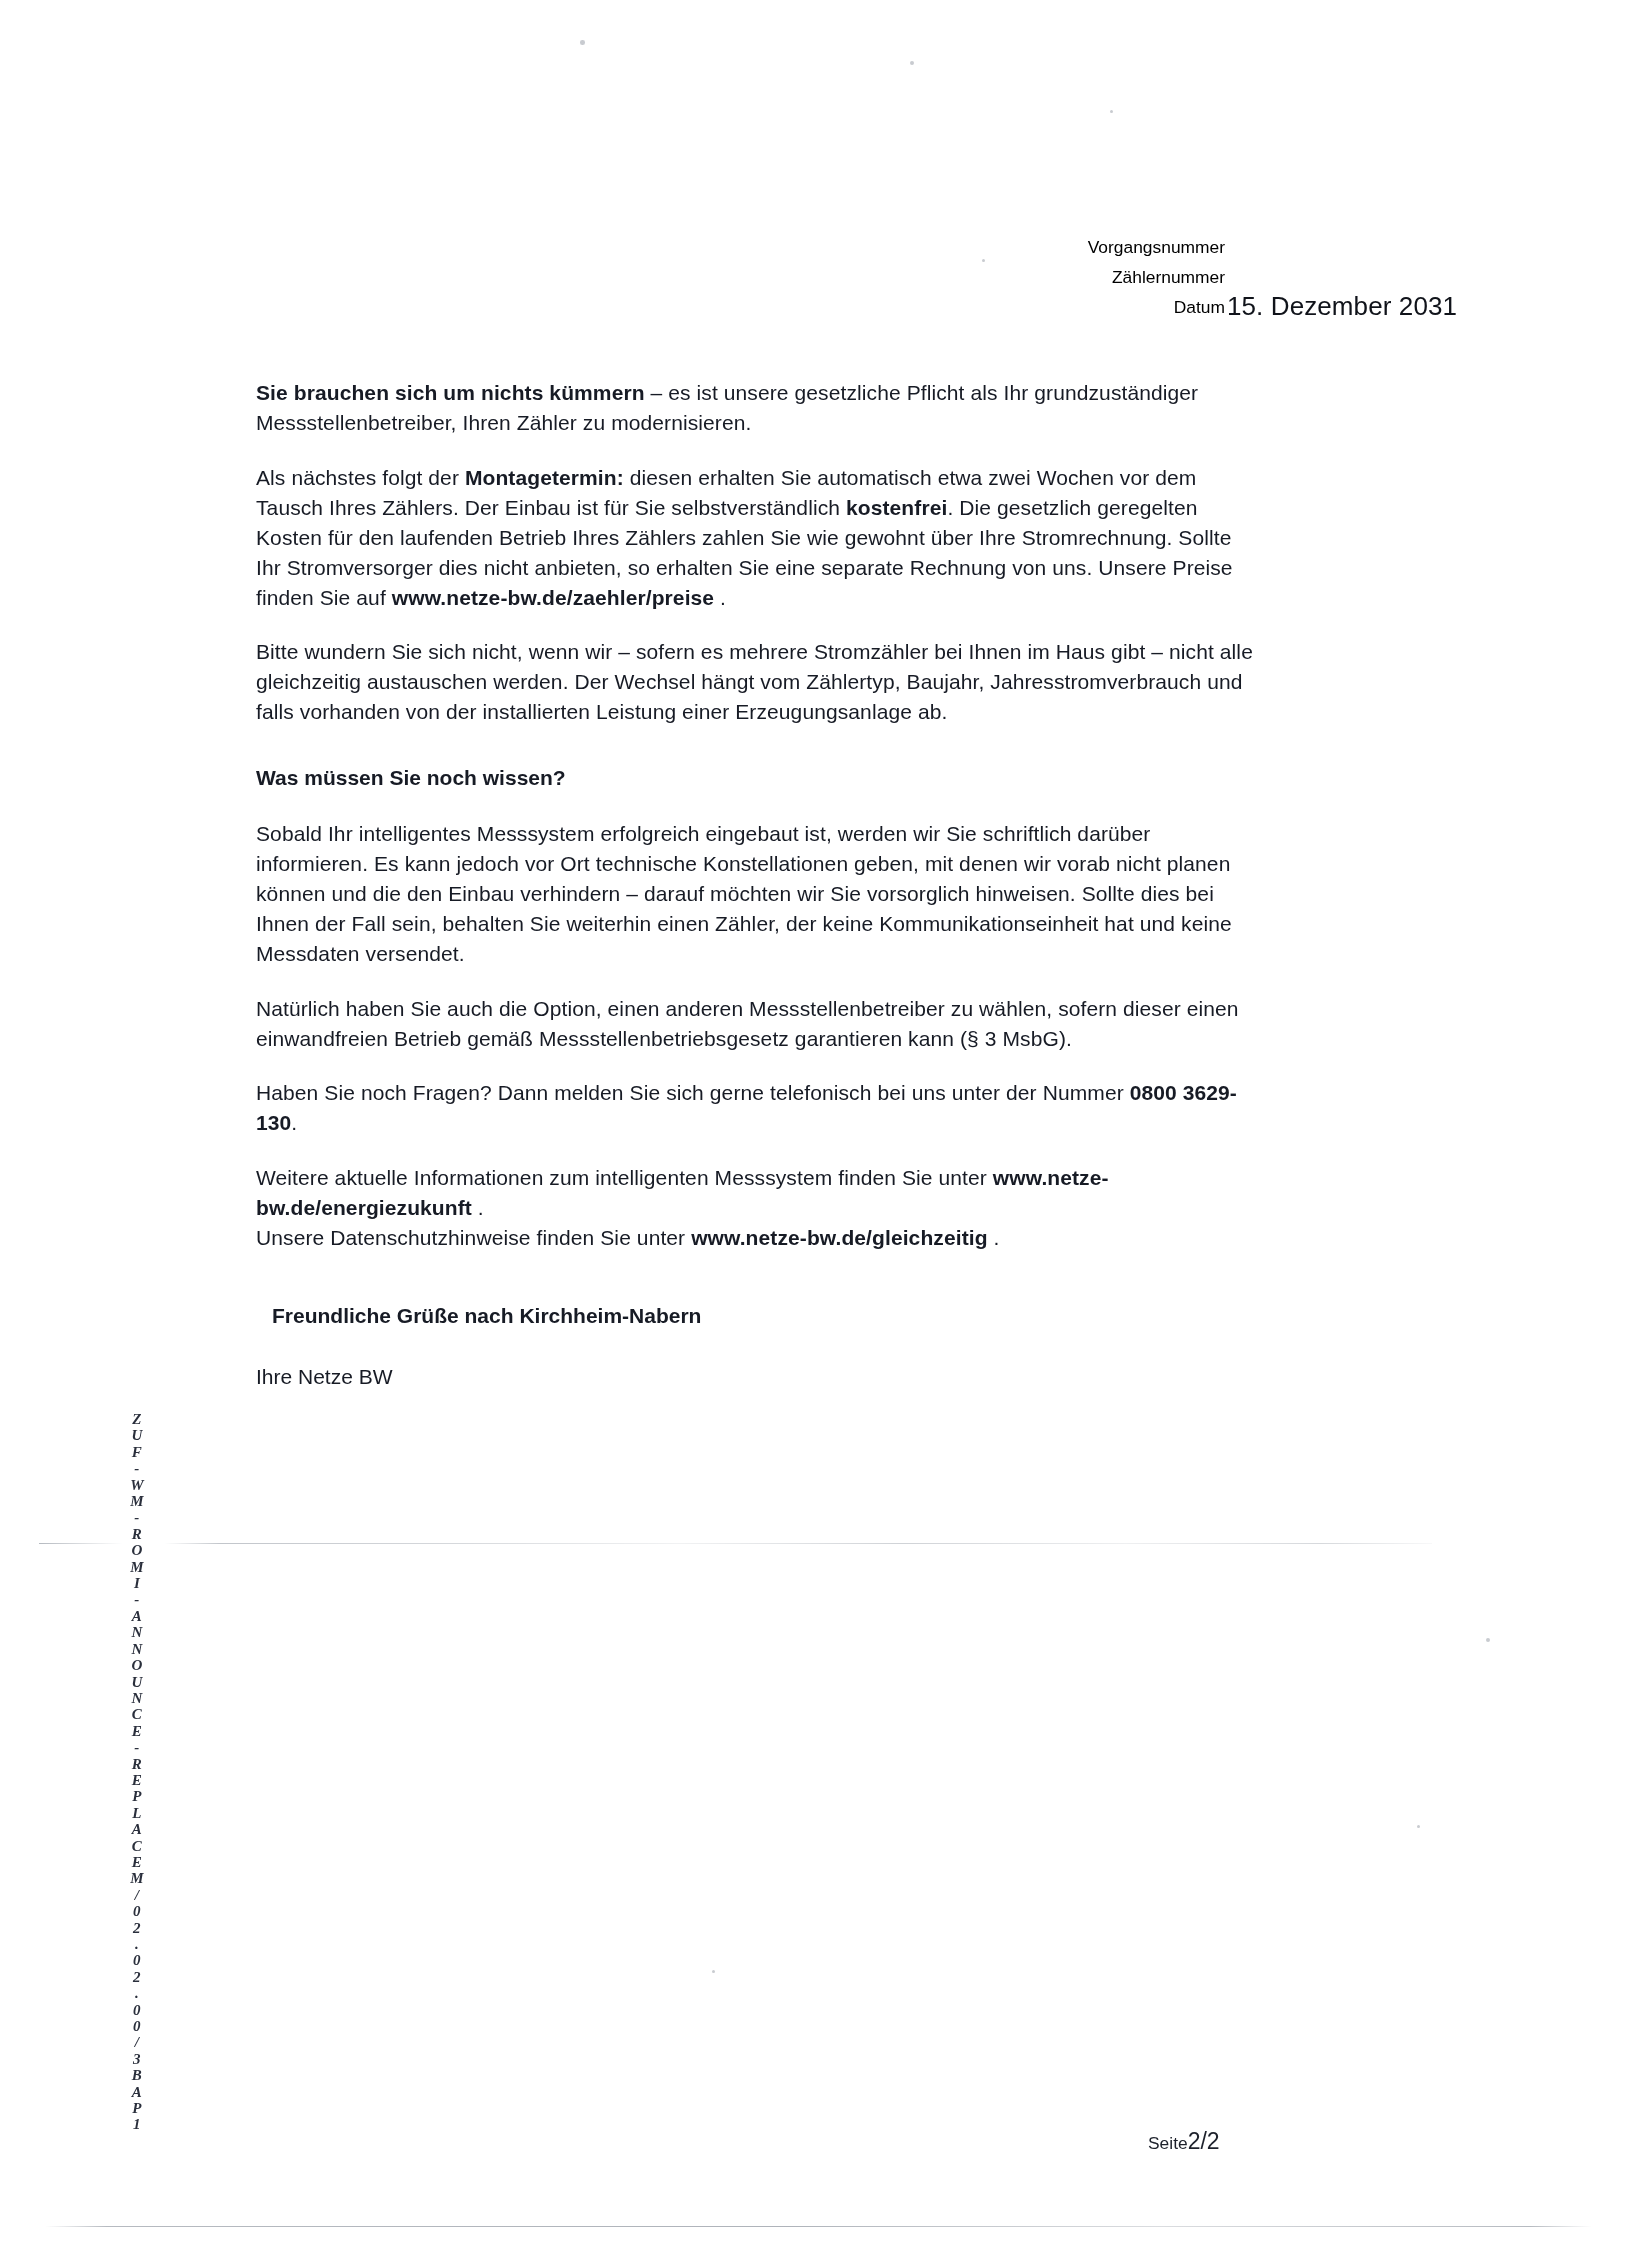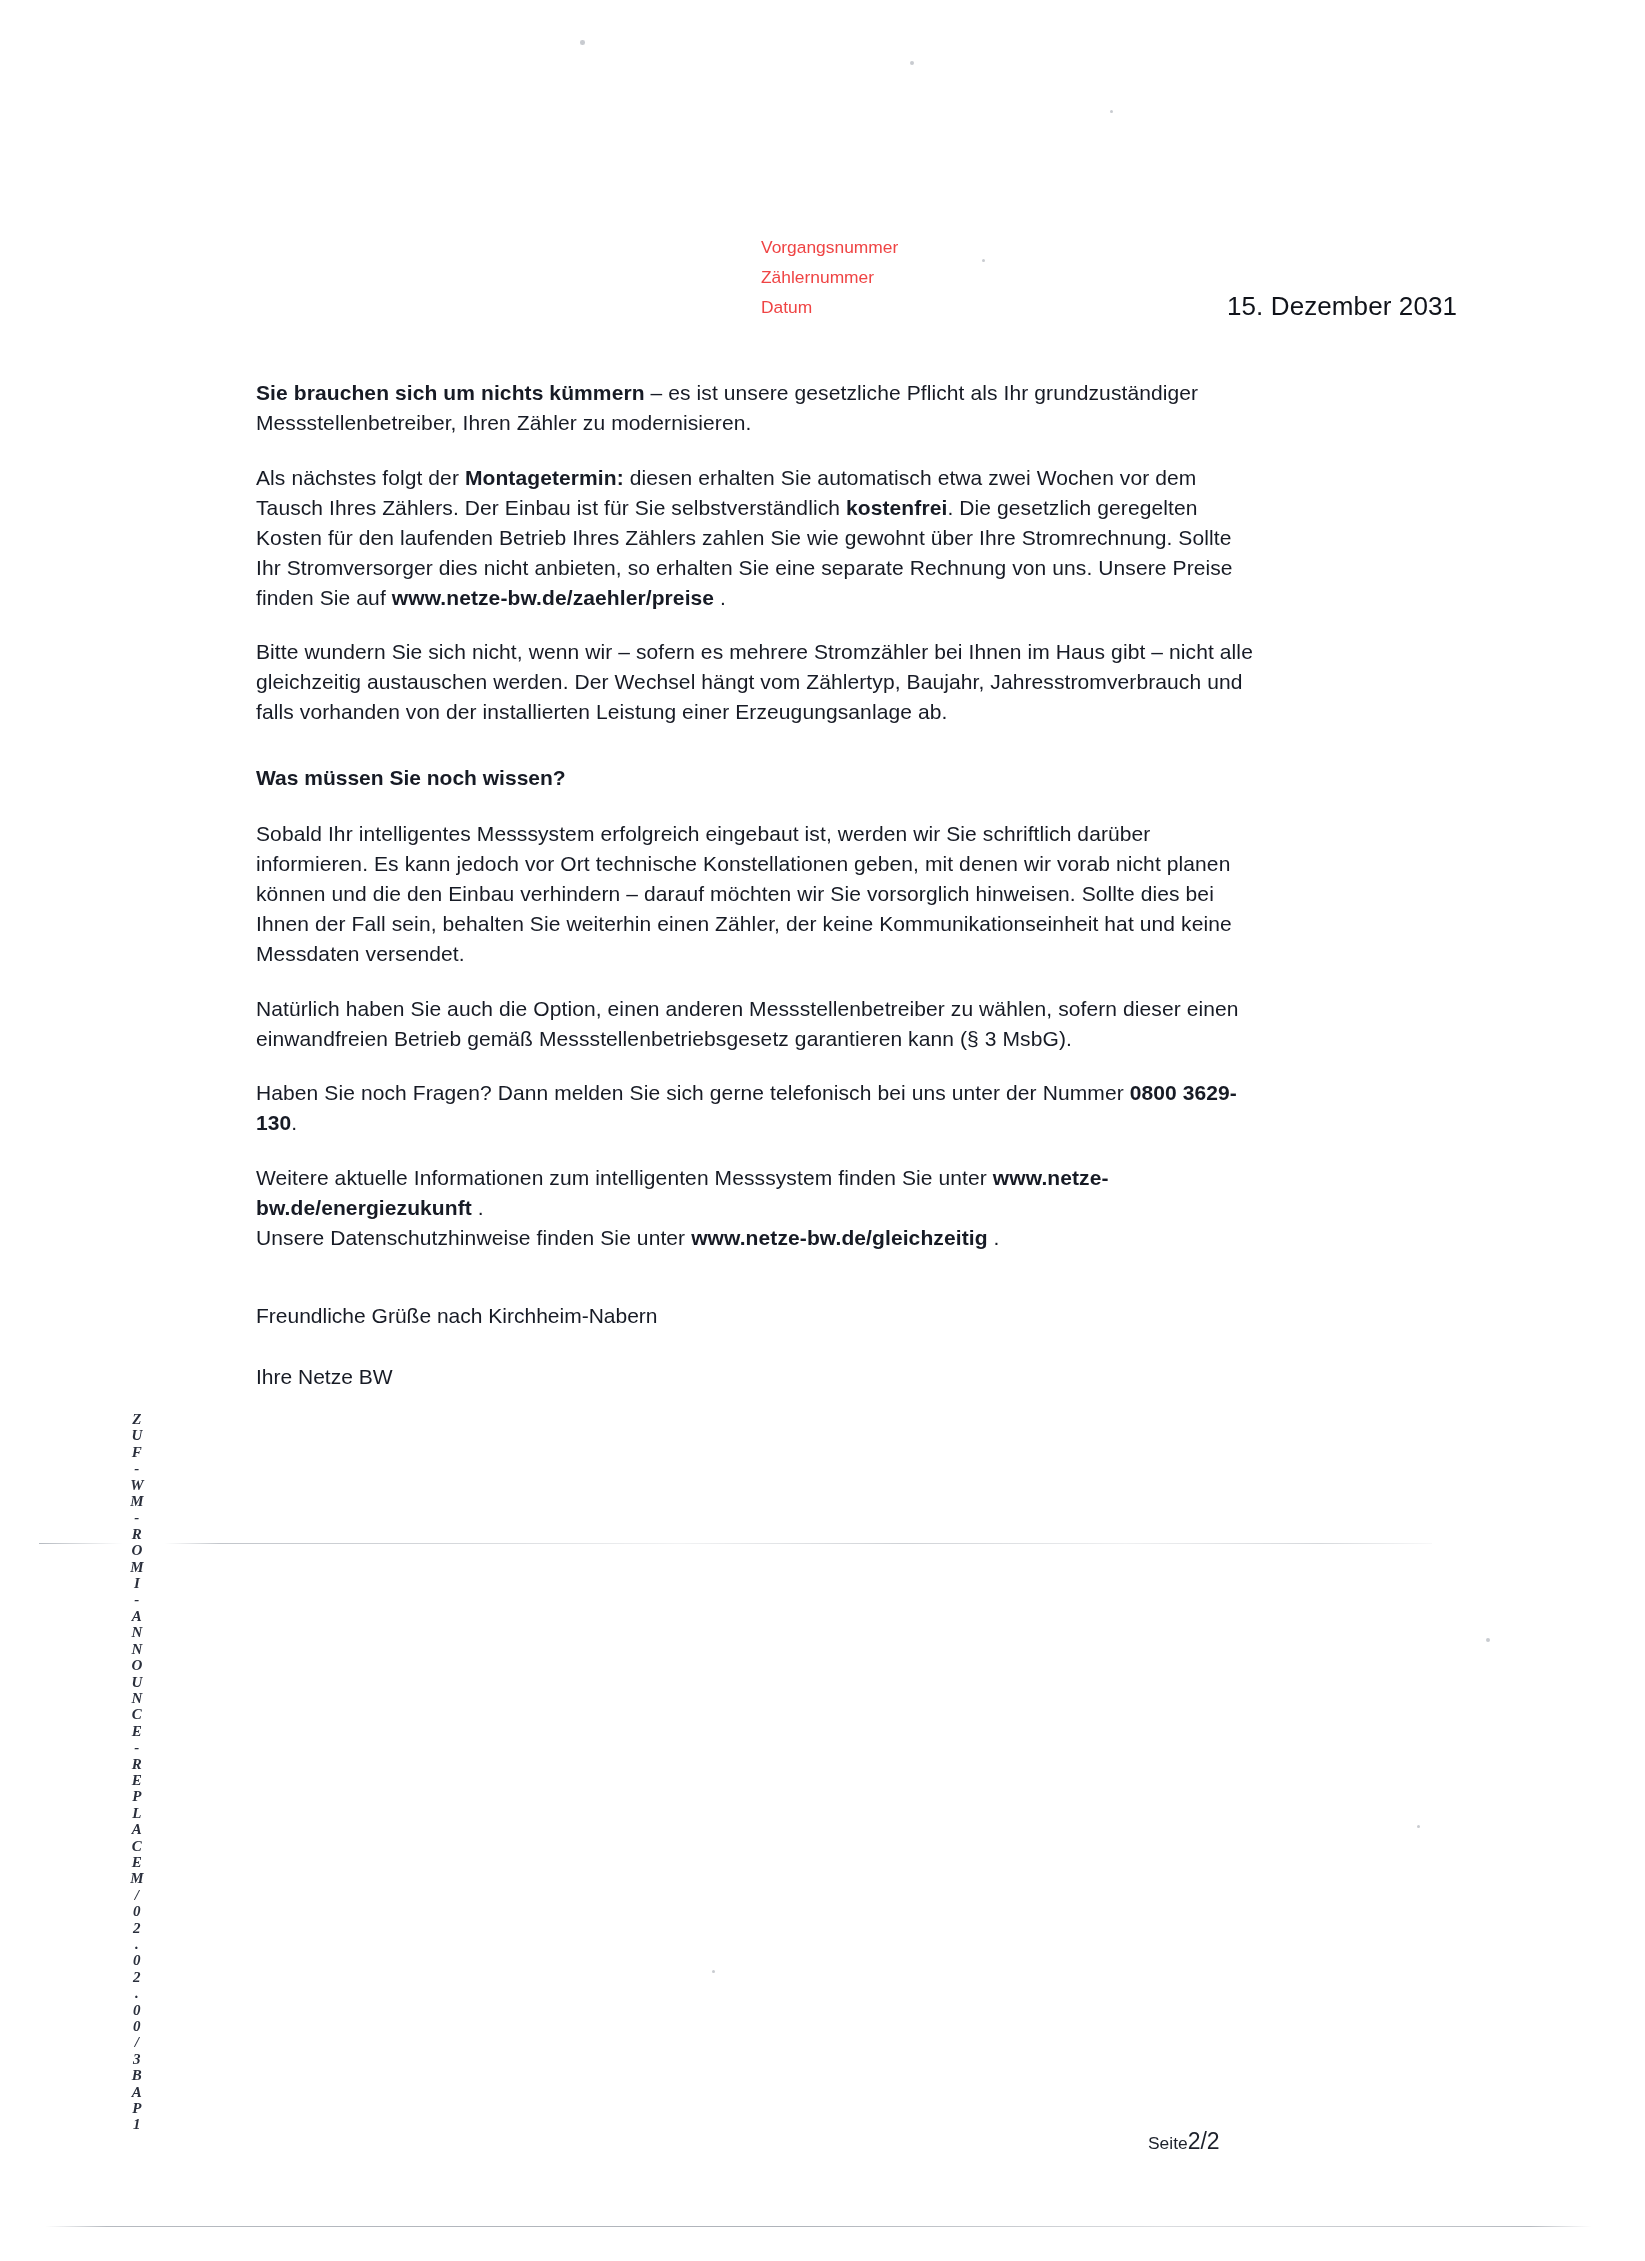--- a/index.html
+++ b/index.html
@@ -61,24 +61,24 @@
        rgba(110,118,130,.5) 96%,
        rgba(110,118,130,.0) 100%);
   }
 
   
   .meta {
     position: absolute;
     left: 761px;
     top: 232px;
     width: 464px;
-    text-align: left;
+    text-align: right;
     font-size: 17.4px;
     line-height: 30px;
-    color: #ef4444;
+    color: #000000;
   }
   .meta-row {
     position: relative;
     white-space: nowrap;
   }
   .meta-row .meta-label { display: inline-block; }
   .meta-value {
     position: absolute;
     left: 1227px;
     top: 291px;
@@ -105,21 +105,22 @@
   .para.tight { margin-bottom: 22px; }
   b, .b { font-weight: 700; }
 
   .section-head {
     margin: 36px 0 26px 0;
     font-weight: 700;
     font-size: 21px;
   }
 
   .closing {
-    margin: 48px 0 0 0;
+    margin: 48px 0 0 16px;
+    font-weight: bold;
   }
   .signature {
     margin: 31px 0 0 0;
   }
 
   
   .side-code {
     position: absolute;
     left: 126px;
     top: 1411px;

